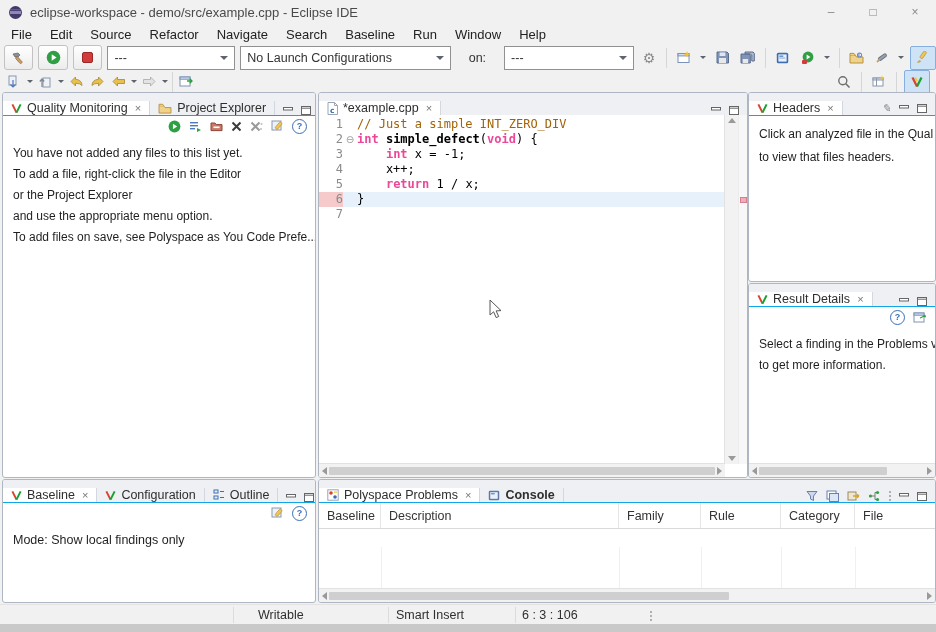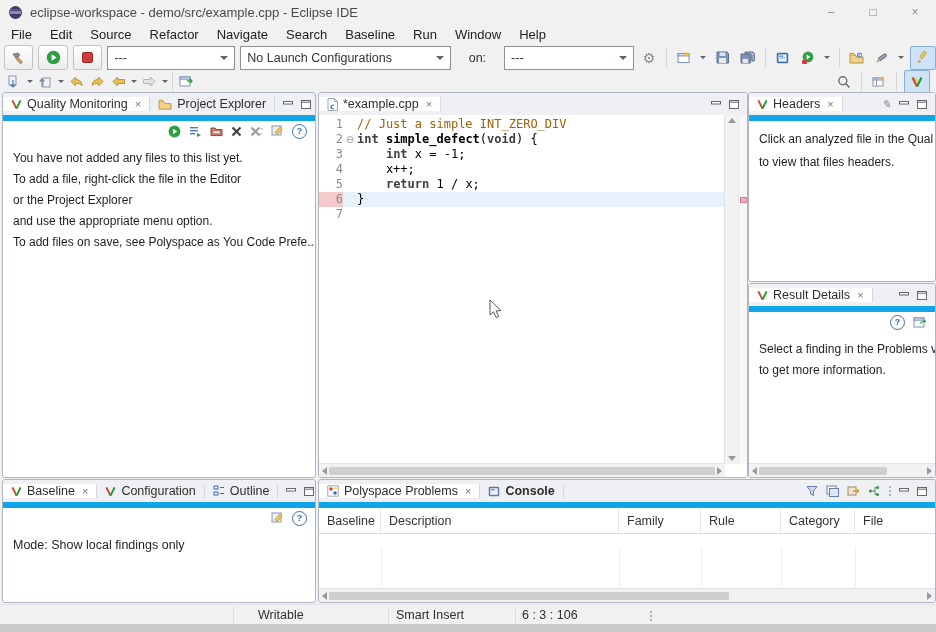--- a/index.html
+++ b/index.html
@@ -26,39 +26,39 @@
   .flat{height:22px;min-width:20px;display:flex;align-items:center;justify-content:center}
   .dd{width:9px;height:22px;display:flex;align-items:center;justify-content:center}
   .sep{width:1px;height:20px;background:#d6d6d6;margin:0 2px}
   .selected-tool{background:#cfe3f6;border:1px solid #86aede;border-radius:2px}
   .toolbar2{position:absolute;top:71px;left:0;right:0;height:21px;display:flex;align-items:center;padding-left:4px;gap:1px}
   .tb2-right{margin-left:auto;display:flex;align-items:center;gap:5px;padding-right:6px}
   .gear{color:#8a8a8a;font-size:14px;line-height:14px}
 
   
   .panel{position:absolute;background:#fff;border:1px solid #aeb6c4;border-radius:3px;overflow:hidden}
-  .tabbar{height:22px;display:flex;align-items:center;background:#eef0f4;border-bottom:6px solid #0ea5e9}
+  .tabbar{height:22px;display:flex;align-items:flex-end;background:#eef0f4;border-bottom:1px solid #0ea5e9}
   .tab{display:flex;align-items:center;gap:5px;padding:0 8px;font-size:12.5px;color:#2e2e2e;border-right:1px solid #d3d8e0;white-space:nowrap}
   .tab.active{background:#fff}
   .tab .close{color:#777;font-size:11px;margin-left:2px}
   .winbtns{margin-left:auto;display:flex;align-items:center;gap:8px;padding:0 8px;flex-shrink:0}
   .panel-toolbar{height:20px;display:flex;justify-content:flex-end;align-items:center;gap:8px;padding-right:8px;background:#fff}
   .panel-text{padding:7px 0 0 10px;color:#1f1f1f;line-height:21px;white-space:nowrap;overflow:hidden}
   .bold{font-weight:bold}
 
   
   .code-area{position:absolute;top:22px;left:0;right:0;bottom:0;background:#fff}
   .code-main{position:absolute;top:0;left:0;right:22px;bottom:13px;padding-top:2px;overflow:hidden}
   .code-row{display:flex;height:15px;line-height:15px;font-family:"DejaVu Sans Mono",monospace;font-size:12px}
   .code-row.current{background:#e7f1fc}
   .lnum{width:24px;text-align:right;color:#8b8b8b;flex-shrink:0}
   .lnum.marked{background:#f6caca}
   .fold{width:14px;text-align:center;color:#9a9a9a;font-size:10px;font-family:"DejaVu Sans",sans-serif;flex-shrink:0}
   .code-text{white-space:pre}
-  .tok-kw{color:#404040;font-weight:bold}
+  .tok-kw{color:#ec4899;font-weight:bold}
   .tok-comment{color:#a16207}
   .tok-func{font-weight:bold;color:#000}
   .tok-plain{color:#000}
   .vscroll{position:absolute;top:0;bottom:13px;right:8px;width:14px;background:#f2f2f2;border-left:1px solid #e2e2e2}
   .ruler{position:absolute;top:0;bottom:13px;right:0;width:8px;background:#f7f7f7;border-left:1px solid #ebebeb}
   .ruler .marker{position:absolute;left:1px;top:82px;width:5px;height:4px;background:#efacba;border:1px solid #d77f92}
   .arr{position:absolute;left:0;right:0;display:flex;justify-content:center}
   .tri-up{width:0;height:0;border-left:4px solid transparent;border-right:4px solid transparent;border-bottom:5px solid #9a9a9a}
   .tri-dn{width:0;height:0;border-left:4px solid transparent;border-right:4px solid transparent;border-top:5px solid #9a9a9a}
   .tri-l{width:0;height:0;border-top:4px solid transparent;border-bottom:4px solid transparent;border-right:5px solid #9a9a9a}

